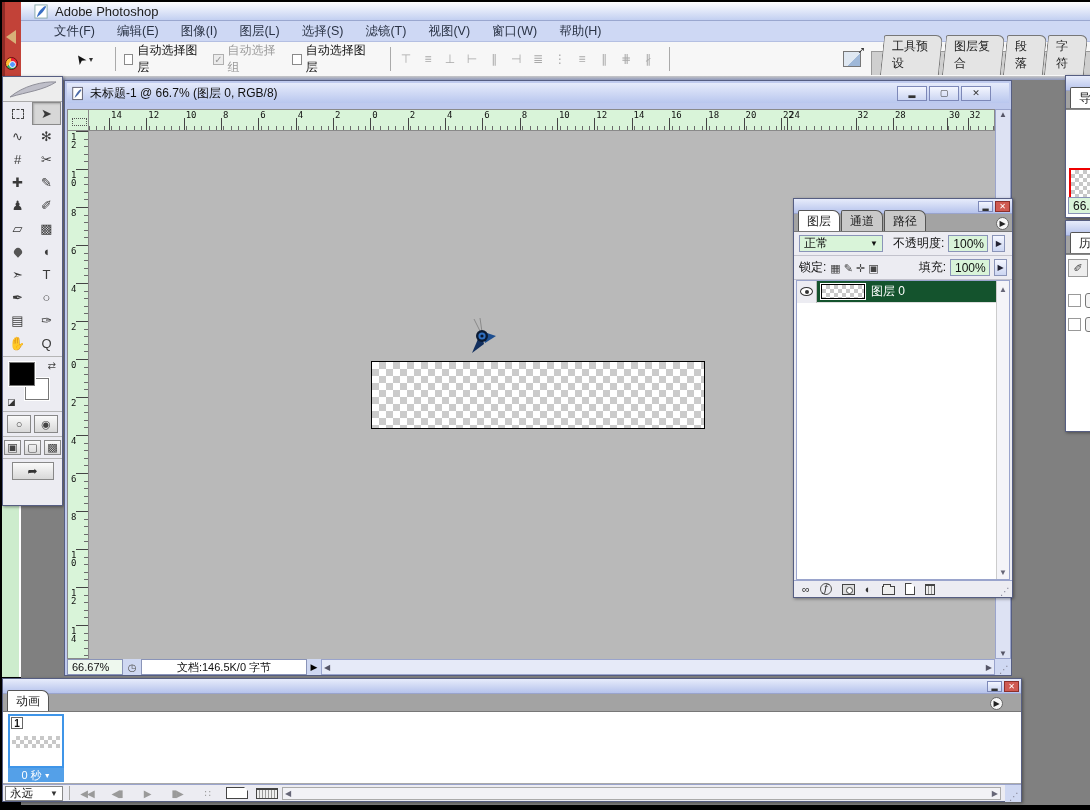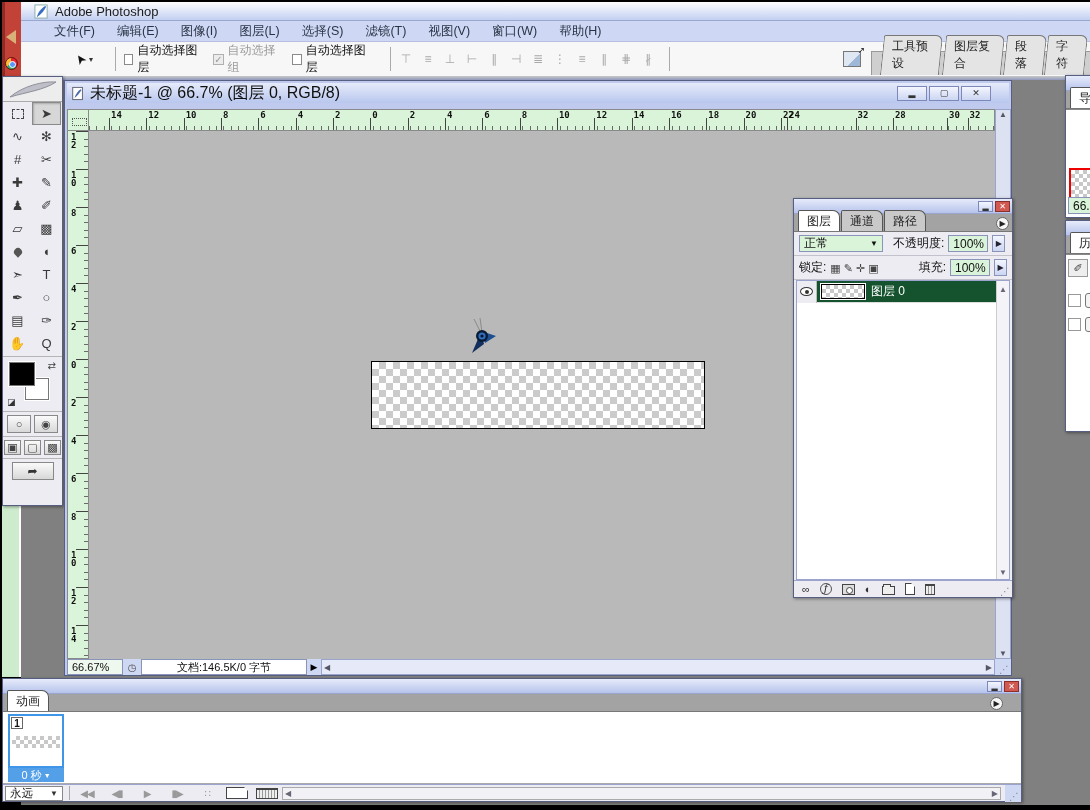--- a/index.html
+++ b/index.html
@@ -66,28 +66,28 @@
   .wbtn{width:15px;height:11px;border:1px solid #7d88b8;background:linear-gradient(180deg,#f4f6ff,#ccd6f2);font-size:8px;line-height:9px;text-align:center;color:#333;}
   .wbtn.close-red{background:#d05a52;border-color:#8c2f2a;color:#fff;font-weight:bold;}
   .tabrow{display:flex;align-items:flex-end;background:#a3a3a3;height:18px;padding-left:4px;position:relative;border-bottom:1px solid #777;}
   .tab{border:1px solid #555;border-bottom:none;border-radius:2px 7px 0 0;background:#c9c9c9;padding:2px 8px 1px 8px;font-size:12px;color:#222;margin-right:1px;}
   .tab.active{background:#fff;}
   .pmenu{position:absolute;right:3px;top:3px;width:13px;height:13px;border:1px solid #666;border-radius:50%;background:#f6f6f6;font-size:8px;line-height:11px;text-align:center;color:#222;}
 
   
   .docwin{left:64px;top:80px;width:948px;height:596px;background:#bfcaee;border:1px solid #565e82;}
   .dw-title{position:absolute;left:2px;top:2px;right:2px;height:20px;background:linear-gradient(180deg,#e6ebfb 0%,#b9c7ee 100%);display:flex;align-items:center;gap:5px;padding:0 4px;}
-  .dw-title .dt{font-size:16px;color:#101010;flex:1;}
+  .dw-title .dt{font-size:12px;color:#101010;flex:1;}
   .dw-btns{display:flex;gap:2px;margin-right:14px;}
   .dw-btns .wbtn{width:30px;height:15px;font-size:9px;line-height:13px;}
   .ruler-h{left:24px;top:28px;width:906px;height:22px;border:1px solid #8a8a8a;border-left:none;background-image:repeating-linear-gradient(to right,#6a6a6a 0 1px,transparent 1px 7.47px);background-size:100% 4px;background-position:0 100%;background-repeat:no-repeat;background-color:#d9f4d9;overflow:hidden;}
   .ruler-v{left:2px;top:50px;width:22px;height:528px;border:1px solid #8a8a8a;border-top:none;background-image:repeating-linear-gradient(to bottom,#6a6a6a 0 1px,transparent 1px 7.6px);background-size:4px 100%;background-position:100% 0;background-repeat:no-repeat;background-color:#d9f4d9;overflow:hidden;}
   .ruler-corner{left:2px;top:28px;width:22px;height:22px;background:#d9f4d9;border:1px solid #8a8a8a;}
   .ruler-corner::after{content:"";position:absolute;left:4px;top:8px;width:13px;height:6px;border:1px dotted #555;}
-  .rtick{position:absolute;background:#444;font-weight:bold;}
+  .rtick{position:absolute;background:#444;}
   .rh{top:8px;width:1px;height:14px;}
   .rh .rlab{position:absolute;left:2px;top:-8px;font-size:9px;color:#111;font-family:"DejaVu Sans Mono",monospace;background:transparent;width:16px;}
   .rv{left:8px;height:1px;width:14px;}
   .rv .rlab{position:absolute;left:-5px;top:2px;font-size:9px;line-height:8px;color:#111;font-family:"DejaVu Sans Mono",monospace;}
   .canvas-area{left:24px;top:50px;width:906px;height:528px;background:#b9b9b9;overflow:hidden;}
   .checker{background-color:#fff;background-image:linear-gradient(45deg,#cbcbcb 25%,transparent 25%,transparent 75%,#cbcbcb 75%),linear-gradient(45deg,#cbcbcb 25%,transparent 25%,transparent 75%,#cbcbcb 75%);background-size:14px 14px;background-position:0 0,7px 7px;}
   .checker-sm{background-color:#fff;background-image:linear-gradient(45deg,#c8c8c8 25%,transparent 25%,transparent 75%,#c8c8c8 75%),linear-gradient(45deg,#c8c8c8 25%,transparent 25%,transparent 75%,#c8c8c8 75%);background-size:8px 8px;background-position:0 0,4px 4px;}
   .doc-canvas{left:282px;top:230px;width:334px;height:68px;border:1px solid #000;}
   .vscroll{left:930px;top:28px;width:16px;height:550px;background:#dde2f3;border:1px solid #9aa4cc;display:flex;flex-direction:column;justify-content:space-between;align-items:center;font-size:8px;color:#556;}
   .statusbar{left:2px;top:578px;width:944px;height:16px;display:flex;align-items:stretch;background:#cfd8f2;font-size:11px;}

